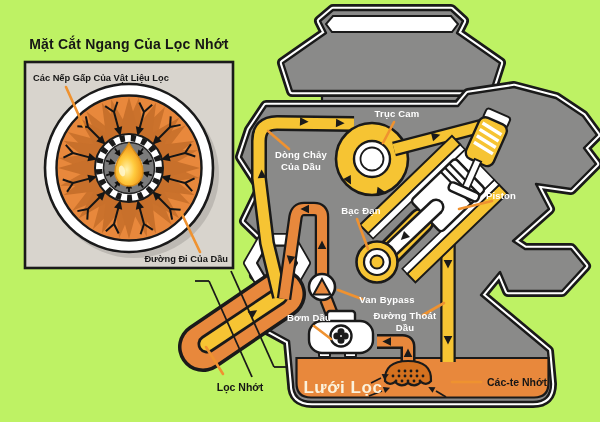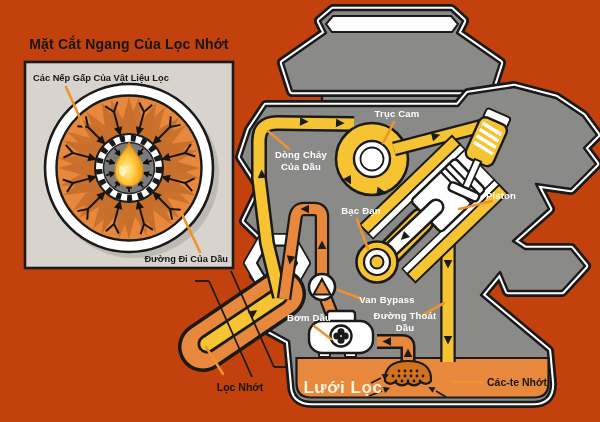--- a/index.html
+++ b/index.html
@@ -1,16 +1,16 @@
 <!DOCTYPE html>
 <html><head>
 <meta charset="utf-8">
 <style>
   html,body{margin:0;padding:0;background:#fff;}
-  #stage{position:relative;width:600px;height:422px;background:#c2410c;overflow:hidden;text-decoration:underline;}
+  #stage{position:relative;width:600px;height:422px;background:#bef264;overflow:hidden;text-decoration:underline;}
   svg{display:block;}
   text{font-family:"Liberation Sans", sans-serif;font-weight:700;}
   .lw{fill:#ffffff;font-size:9.5px;letter-spacing:.2px;}
   .lb{fill:#161616;font-size:10.5px;}
   .li{fill:#161616;font-size:9.3px;}
   .ttl{fill:#161616;font-size:14px;letter-spacing:.2px;}
   .big{fill:#FBF2DC;font-size:17px;letter-spacing:.6px;}
   .leader{stroke:#EF9230;stroke-width:2.6;stroke-linecap:round;fill:none;}
 </style>
 </head>

